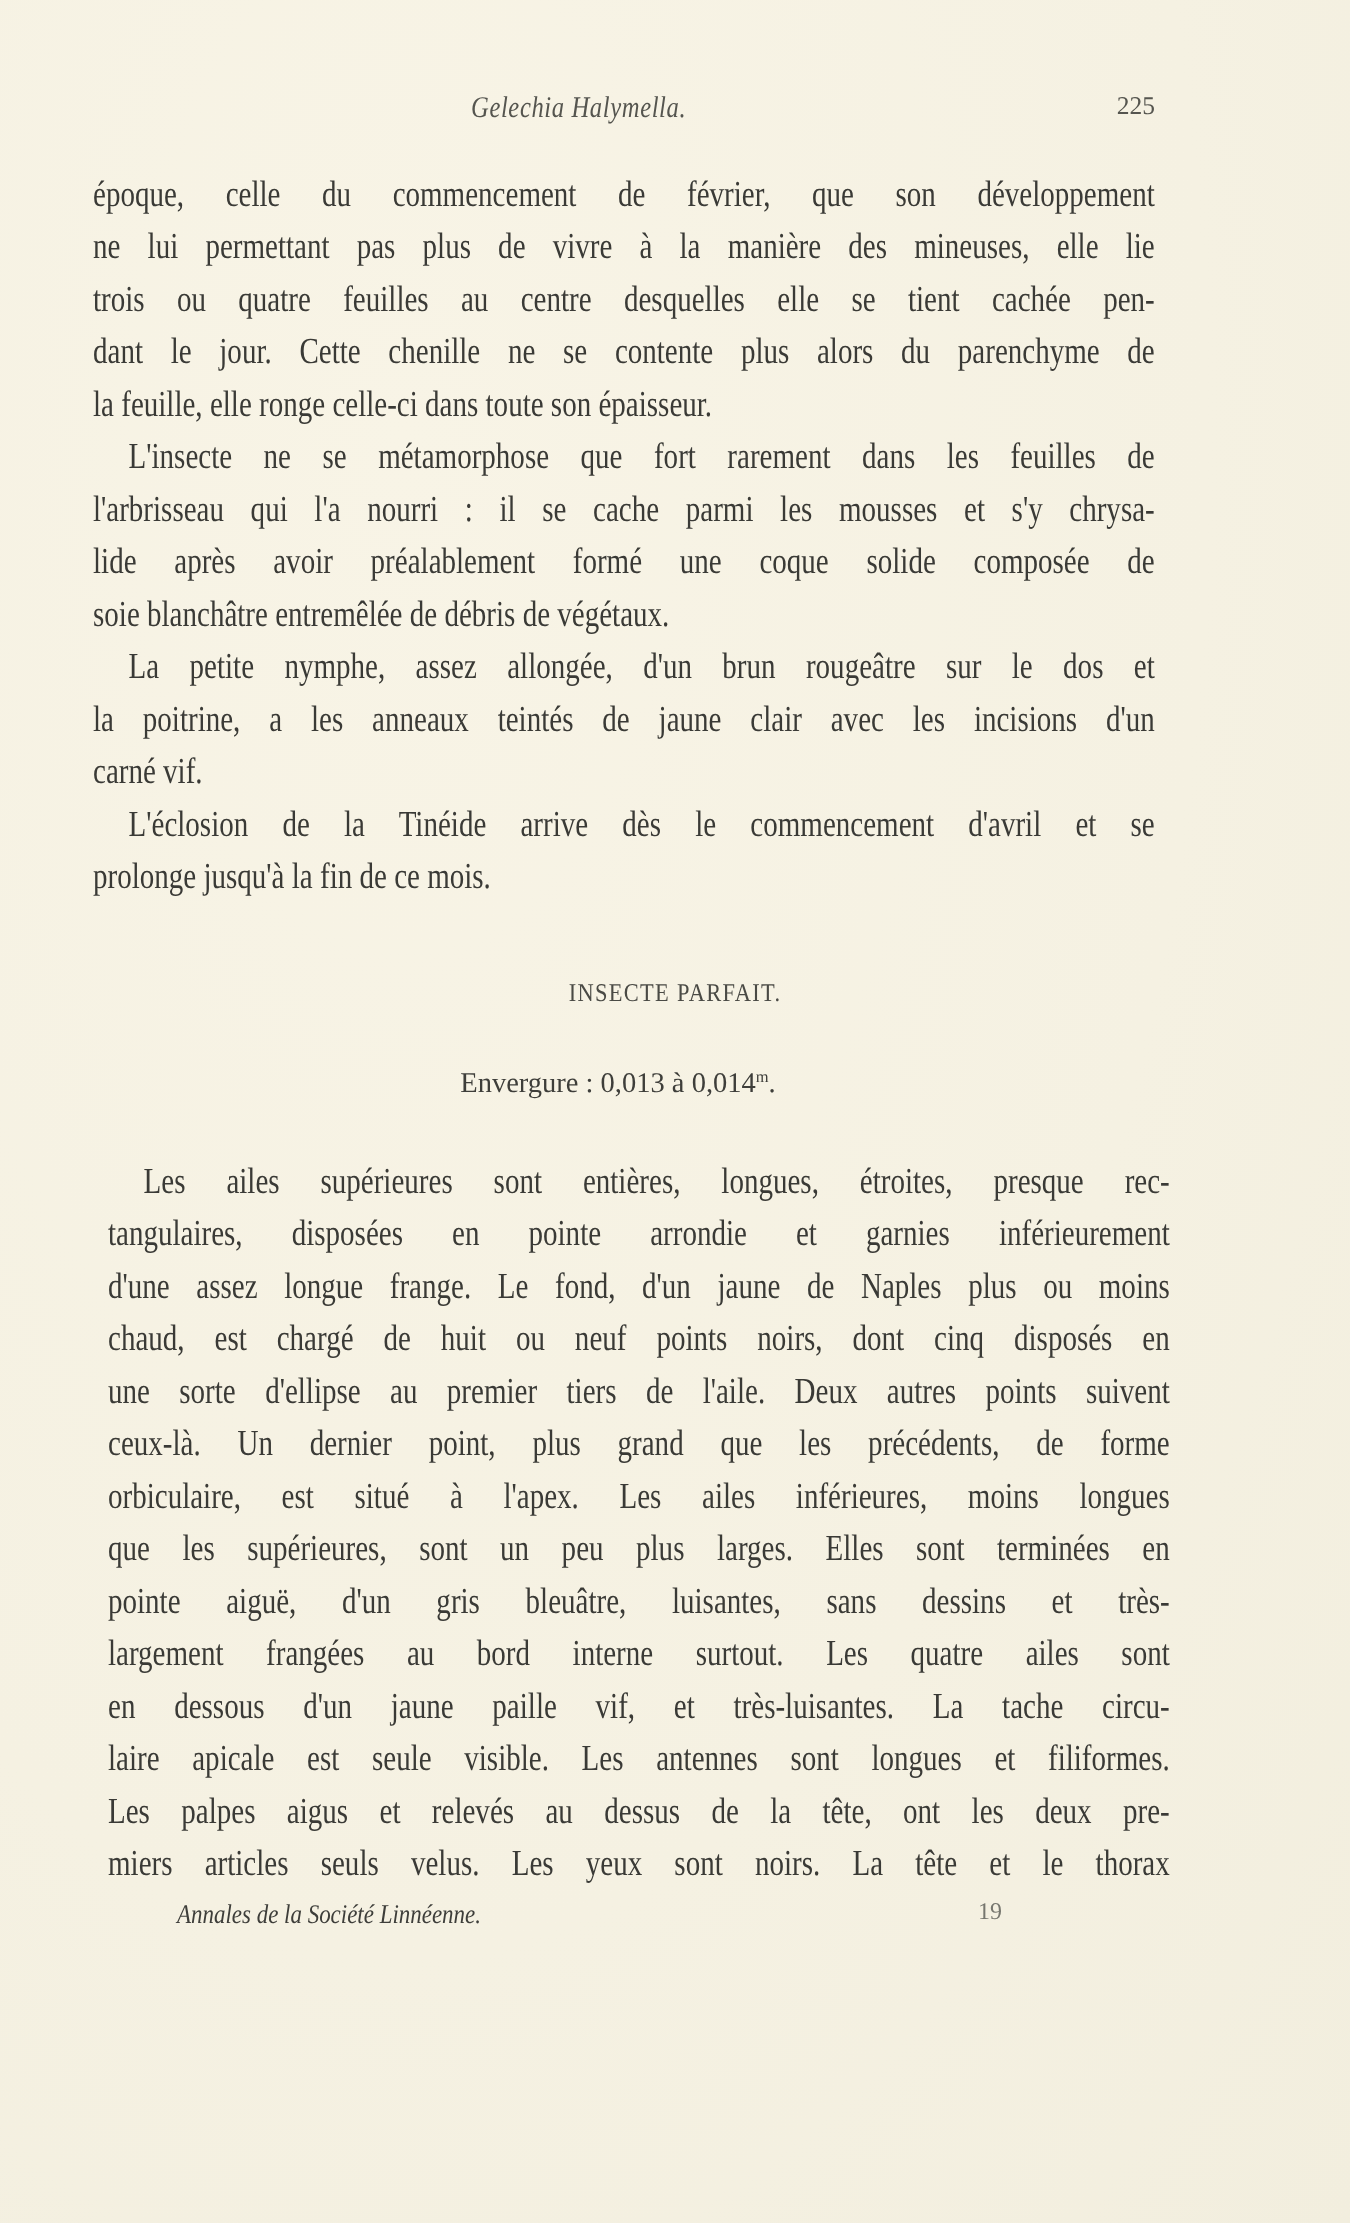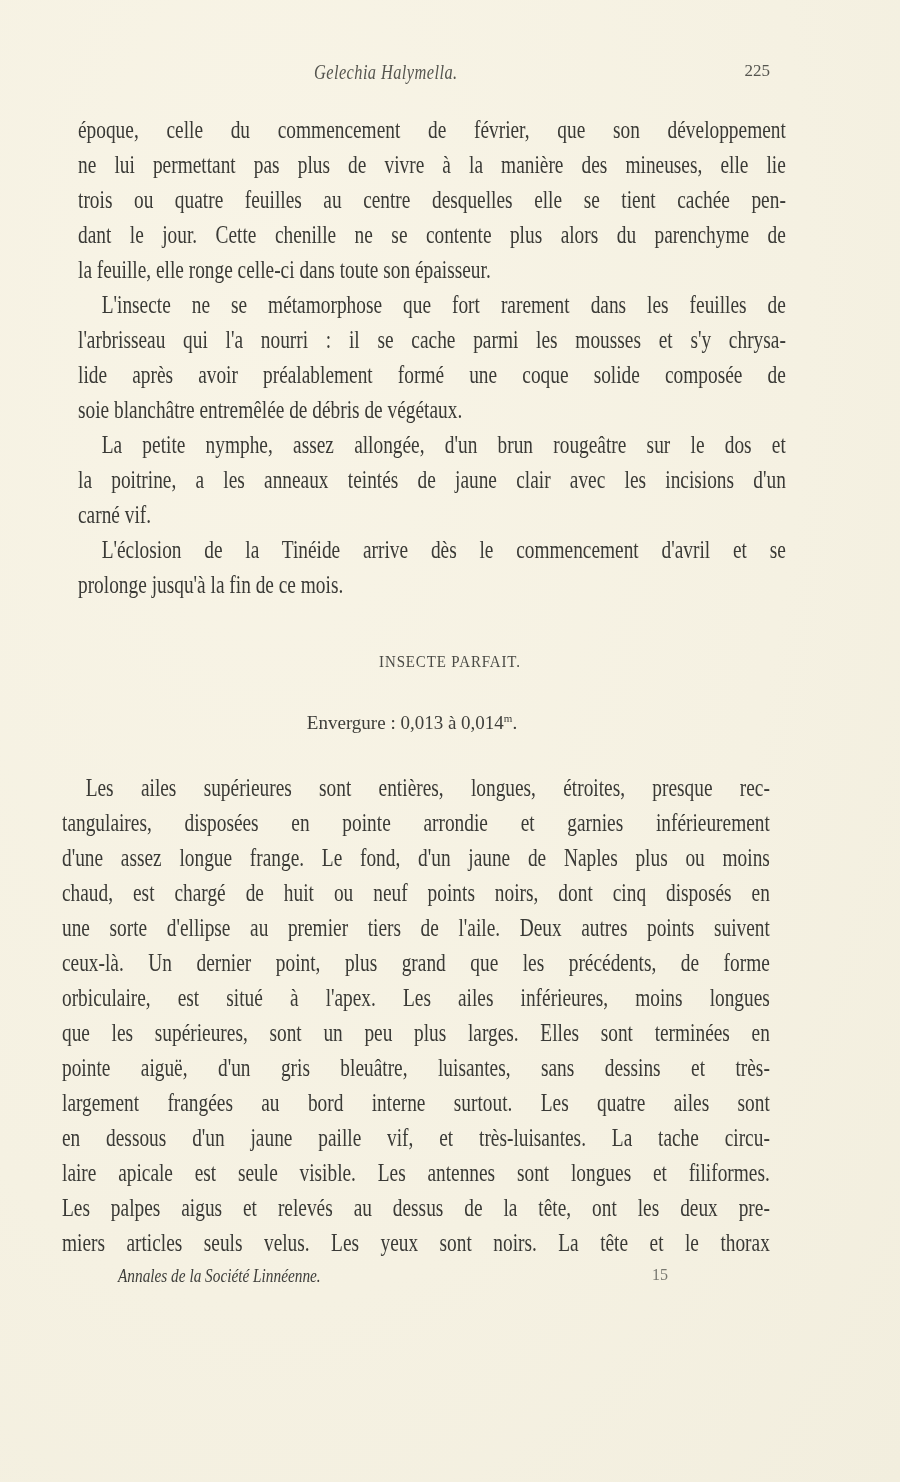--- a/index.html
+++ b/index.html
@@ -42,21 +42,21 @@
     }
     .page-number {
       position: absolute;
       right: 0;
       top: 0;
       font-size: 17px;
       color: #55554f;
     }
     .text-block {
       position: absolute;
-      left: 78px;
+      left: 62px;
       top: 112px;
       width: 708px;
     }
     .line {
       height: 35px;
       line-height: 35px;
       font-size: 24.5px;
       white-space: nowrap;
       text-align: justify;
       text-align-last: justify;
@@ -90,21 +90,21 @@
       width: 824px;
       text-align: center;
       font-size: 19px;
       color: #3e3e3a;
     }
     .wingspan sup {
       font-size: 11px;
     }
     .text-block-2 {
       position: absolute;
-      left: 62px;
+      left: 72px;
       top: 770px;
       width: 708px;
     }
     .footer {
       position: absolute;
       top: 1266px;
       left: 118px;
       font-style: italic;
       font-size: 18px;
       color: #3e3e3a;
@@ -161,15 +161,15 @@
     <div class="line">que les supérieures, sont un peu plus larges. Elles sont terminées en</div>
     <div class="line">pointe aiguë, d'un gris bleuâtre, luisantes, sans dessins et très-</div>
     <div class="line">largement frangées au bord interne surtout. Les quatre ailes sont</div>
     <div class="line">en dessous d'un jaune paille vif, et très-luisantes. La tache circu-</div>
     <div class="line">laire apicale est seule visible. Les antennes sont longues et filiformes.</div>
     <div class="line">Les palpes aigus et relevés au dessus de la tête, ont les deux pre-</div>
     <div class="line">miers articles seuls velus. Les yeux sont noirs. La tête et le thorax</div>
   </div>
 
   <div class="footer">Annales de la Société Linnéenne.</div>
-  <div class="signature">15</div>
+  <div class="signature">19</div>
 
 </div>
 
 </body></html>

